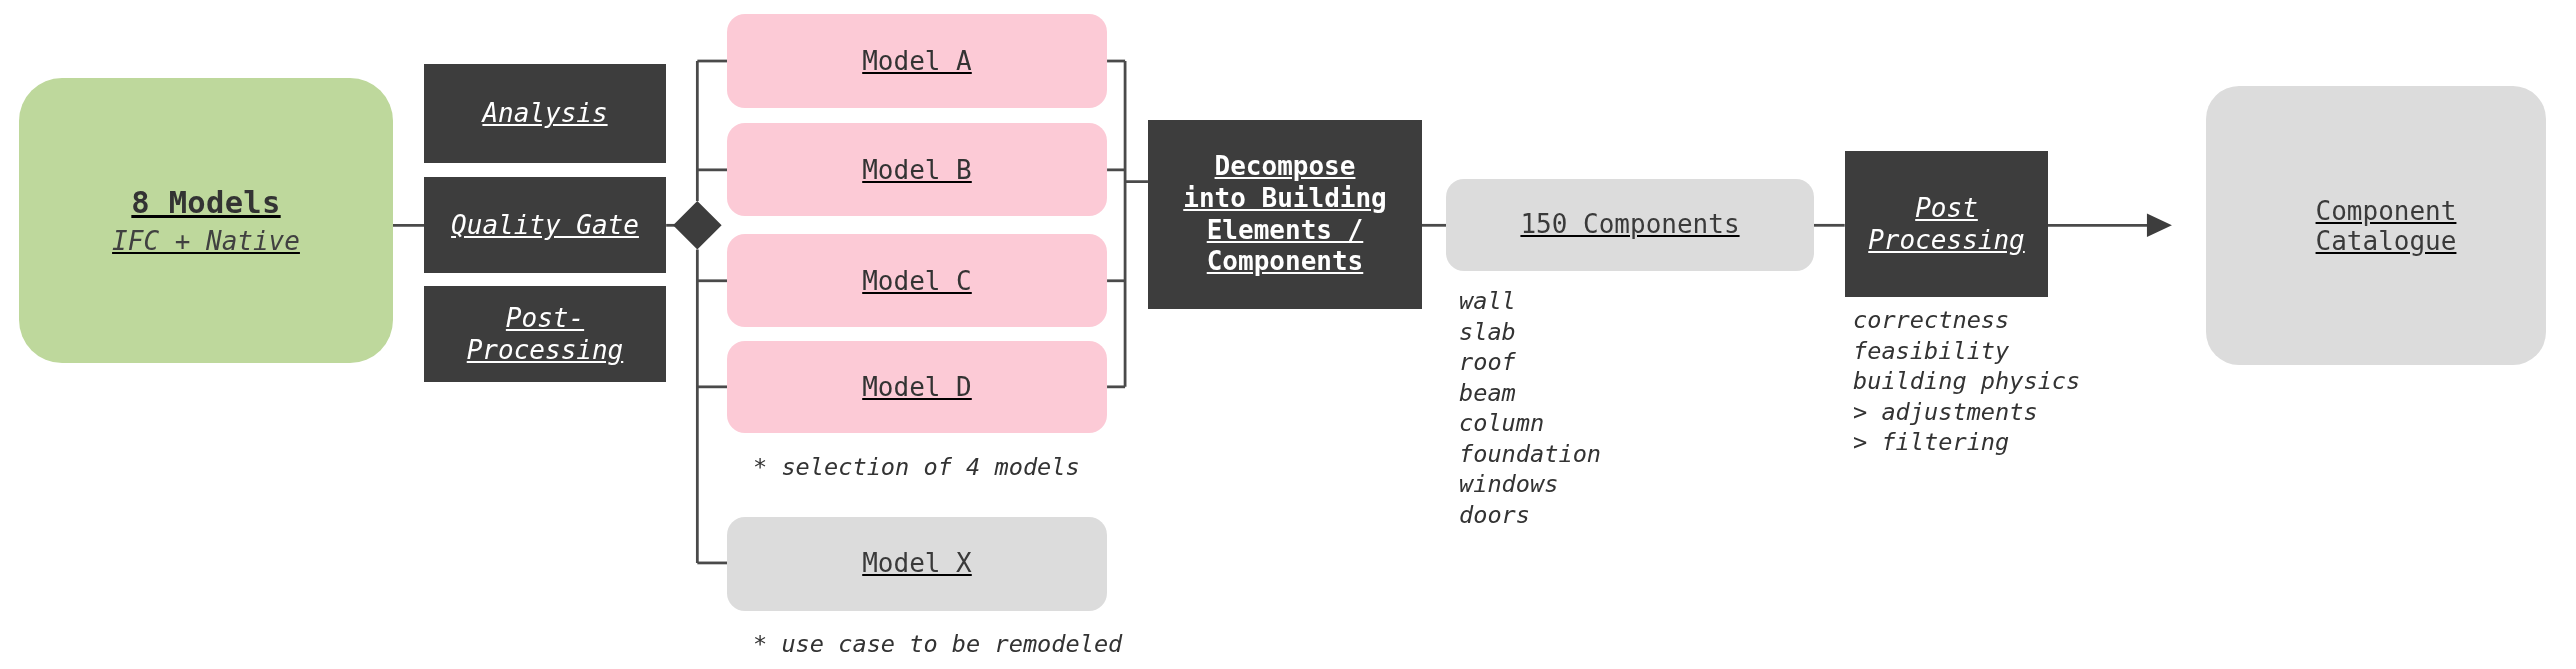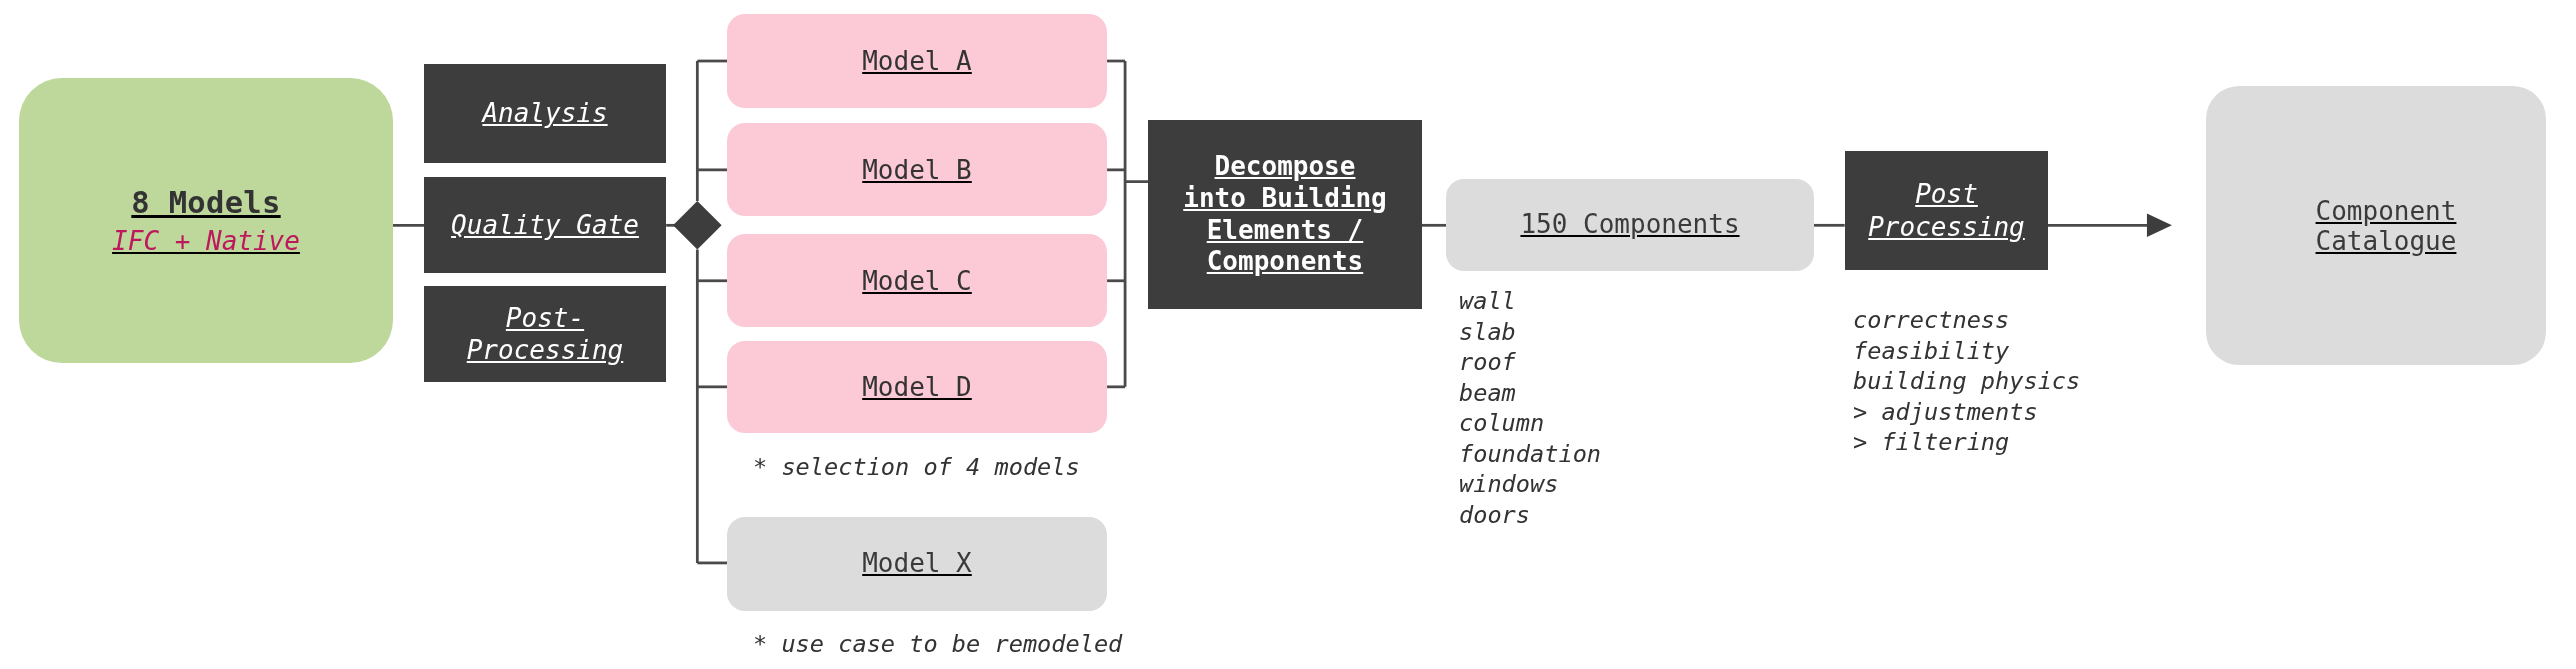--- a/index.html
+++ b/index.html
@@ -5,21 +5,21 @@
   html,body{margin:0;padding:0;background:#ffffff;}
   body{width:2576px;height:669px;font-family:"DejaVu Sans Mono","Liberation Sans",sans-serif;}
   #stage{position:relative;width:2576px;height:669px;overflow:hidden;background:#fff;}
 
   .node{position:absolute;box-sizing:border-box;display:flex;flex-direction:column;
         align-items:center;justify-content:center;text-align:center;text-decoration:underline;}
 
   
   .src{background:#bed89c;border-radius:43px;}
   .src .t1{font-size:30.5px;font-weight:bold;color:#333333;letter-spacing:0.3px;line-height:1.15;}
-  .src .t2{font-size:26px;font-style:italic;color:#be185d;line-height:1.15;margin-top:7px;}
+  .src .t2{font-size:26px;font-style:italic;color:#404040;line-height:1.15;margin-top:7px;}
 
   
   .dark{background:#3d3d3d;color:#ffffff;}
   .dark .lbl{font-size:26px;font-style:italic;line-height:1.25;color:#fff;}
   .dark .lbl-plain{font-size:26px;font-style:normal;font-weight:600;line-height:1.22;color:#fff;}
 
   
   .pink{background:#fccad6;border-radius:18px;}
   .pink .lbl{font-size:26px;color:#333333;}
 
@@ -134,21 +134,21 @@
     <div>wall</div>
     <div>slab</div>
     <div>roof</div>
     <div>beam</div>
     <div>column</div>
     <div>foundation</div>
     <div>windows</div>
     <div>doors</div>
   </div>
 
-  <div class="node dark" style="left:1845px;top:151px;width:203px;height:119px;">
+  <div class="node dark" style="left:1845px;top:151px;width:203px;height:146px;">
     <div class="lbl">Post</div>
     <div class="lbl">Processing</div>
   </div>
 
   <div class="list" style="left:1853px;top:305px;">
     <div>correctness</div>
     <div>feasibility</div>
     <div>building physics</div>
     <div>&gt; adjustments</div>
     <div>&gt; filtering</div>

